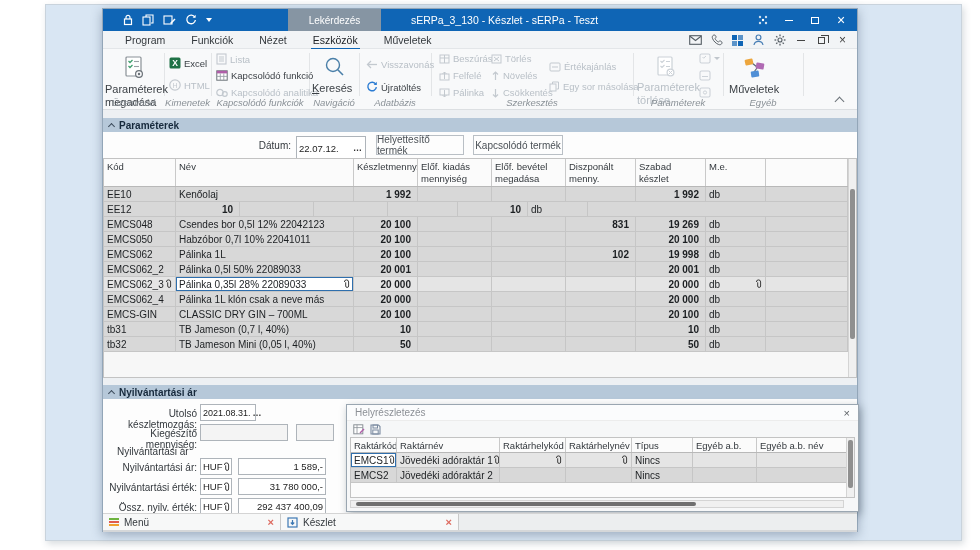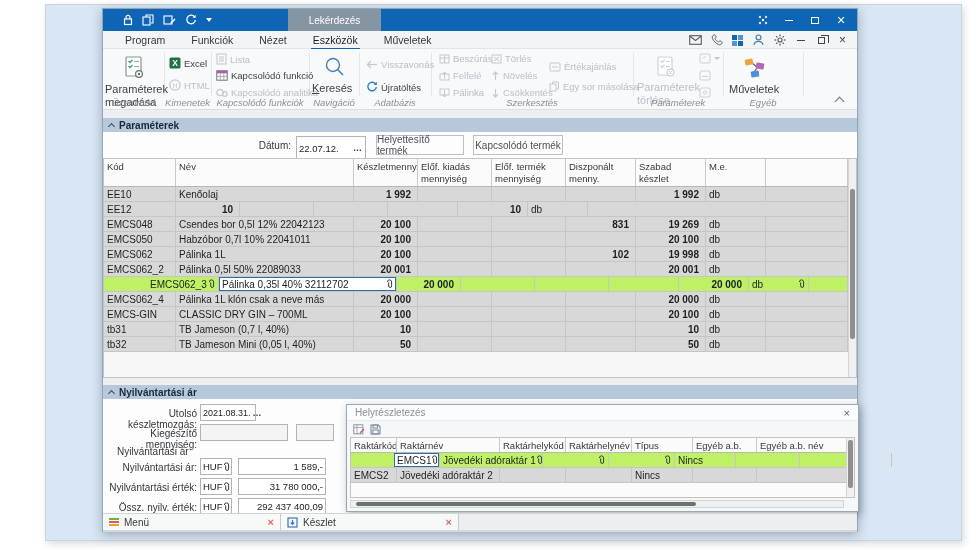--- a/index.html
+++ b/index.html
@@ -65,21 +65,21 @@
   .tbox .val{flex:1;}
   .dots{font-size:9px;color:#333;letter-spacing:1px;margin-left:2px;font-weight:bold;}
   .pbtn{position:absolute;background:#fdfdfd;border:1px solid #b9bfc5;display:flex;align-items:center;justify-content:center;
     font-size:10px;color:#4a5056;}
   .tbox.empty{background:#f4f4f4;}
   .tbox .rval{flex:1;text-align:right;}
 
   
   .gridwrap{position:absolute;background:#f7f7f7;border:1px solid #c3c3c3;overflow:hidden;}
   .grow{display:flex;height:15px;border-bottom:1px solid #c6c6c6;background:#d8d8d8;}
-  .grow.sel{background:#bef264;padding-left:43px;}
+  .grow.sel{background:#e5e5e5;}
   .gcell{height:100%;border-right:1px solid #c6c6c6;padding:1px 3px;font-size:10px;color:#1c1f22;
     overflow:hidden;white-space:nowrap;display:flex;align-items:center;}
   .gcell.num{justify-content:flex-end;padding-right:6px;font-weight:bold;}
   .gcell.focus{box-shadow:inset 0 0 0 1px #2f6fad;background:#fff;}
   .ghead{display:flex;background:#fbfbfb;border-bottom:1px solid #b8b8b8;}
   .hcell{border-right:1px solid #c9c9c9;padding:2px 3px;font-size:9.5px;color:#33383d;line-height:1.25;overflow:hidden;}
   .vscroll{position:absolute;top:0;right:0;bottom:0;width:8px;background:#f0f0f0;border-left:1px solid #d4d4d4;}
   .vthumb{position:absolute;left:1px;width:5px;background:#8f8f8f;border-radius:2px;}
   .clipwrap{margin-left:auto;display:flex;align-items:center;}
 
@@ -125,20 +125,23 @@
           <path d="M7 9 L11.5 4.5 l1 1 L8.2 10 Z" fill="#fff"></path>
         </svg>
       <svg width="12" height="12" viewBox="0 0 12 12">
           <path d="M9.8 3.2 A4.3 4.3 0 1 0 10.4 6" fill="none" stroke="#fff" stroke-width="1.3"></path>
           <path d="M10.6 0.8 v3 h-3 z" fill="#fff"></path>
         </svg>
       <span class="caret"></span>
     </div>
     <div class="doctab">
         <span>Lekérdezés</span>
+      </div>
+    <div class="wtitle">
+        <span>sERPa_3_130 - Készlet - sERPa - Teszt</span>
       </div>
     <div class="tb-right">
       <span class="tbtn">
         <svg width="10" height="10" viewBox="0 0 10 10">
             <circle cx="2" cy="2" r="1.2" fill="#cfe0ef"></circle>
             <circle cx="8" cy="2" r="1.2" fill="#cfe0ef"></circle>
             <circle cx="2" cy="8" r="1.2" fill="#cfe0ef"></circle>
             <circle cx="8" cy="8" r="1.2" fill="#cfe0ef"></circle>
             <circle cx="5" cy="5" r="1.2" fill="#fff"></circle>
           </svg>
@@ -427,21 +430,21 @@
         <span>Kapcsolódó termék</span>
       </div>
   </div>
 
   <div class="gridwrap" style="left:0;top:149px;width:754px;height:220px">
     <div class="ghead" style="height:28px;margin-right:8px;">
         <div class="hcell" style="width: 72px; flex: 0 0 72px;">Kód</div>
         <div class="hcell" style="width: 178px; flex: 0 0 178px;">Név</div>
         <div class="hcell" style="width: 64px; flex: 0 0 64px;">Készletmenny.</div>
         <div class="hcell" style="width: 74px; flex: 0 0 74px;">Előf. kiadás mennyiség</div>
-        <div class="hcell" style="width: 74px; flex: 0 0 74px;">Előf. termék mennyiség</div>
+        <div class="hcell" style="width: 74px; flex: 0 0 74px;">Előf. bevétel megadása</div>
         <div class="hcell" style="width: 70px; flex: 0 0 70px;">Diszponált menny.</div>
         <div class="hcell" style="width: 70px; flex: 0 0 70px;">Szabad készlet</div>
         <div class="hcell" style="width: 60px; flex: 0 0 60px;">M.e.</div>
         <div class="hcell" style="flex: 1 1 0%;"></div>
       </div>
     <div style="margin-right:8px;">
         <div class="grow">
           <div class="gcell" style="flex: 0 0 72px;">
             <span>EE10</span>
           </div>
@@ -615,21 +618,21 @@
         <div class="grow sel">
           <div class="gcell" style="flex: 0 0 72px;">
             <span>EMCS062_3</span>
             <span class="clipwrap">
               <svg width="7" height="10" viewBox="0 0 7 10">
                 <path d="M1.4 3 a2.1 2.1 0 0 1 4.2 0 v4 a1.45 1.45 0 0 1 -2.9 0 V3.3" fill="none" stroke="#3c3c3c" stroke-width="1"></path>
               </svg>
             </span>
           </div>
           <div class="gcell focus" style="flex: 0 0 178px;">
-            <span>Pálinka 0,35l 40% 32112702</span>
+            <span>Pálinka 0,35l 28% 22089033</span>
             <span class="clipwrap">
               <svg width="7" height="10" viewBox="0 0 7 10">
                 <path d="M1.4 3 a2.1 2.1 0 0 1 4.2 0 v4 a1.45 1.45 0 0 1 -2.9 0 V3.3" fill="none" stroke="#3c3c3c" stroke-width="1"></path>
               </svg>
             </span>
           </div>
           <div class="gcell num" style="flex: 0 0 64px;">
             <span>20 000</span>
           </div>
           <div class="gcell num" style="flex: 0 0 74px;">

